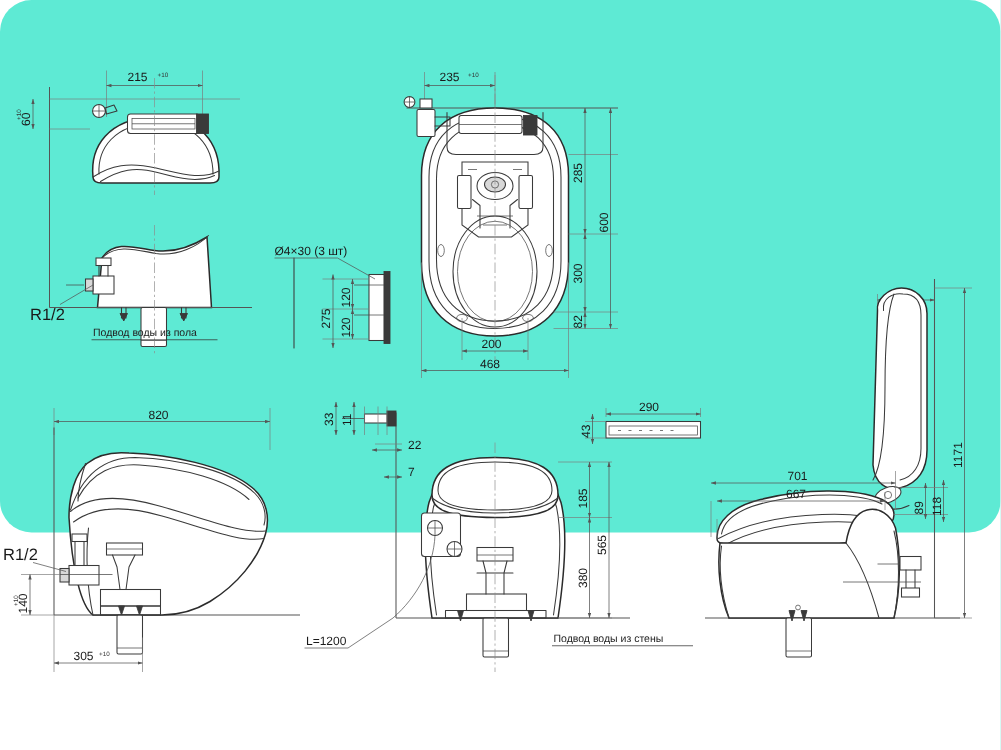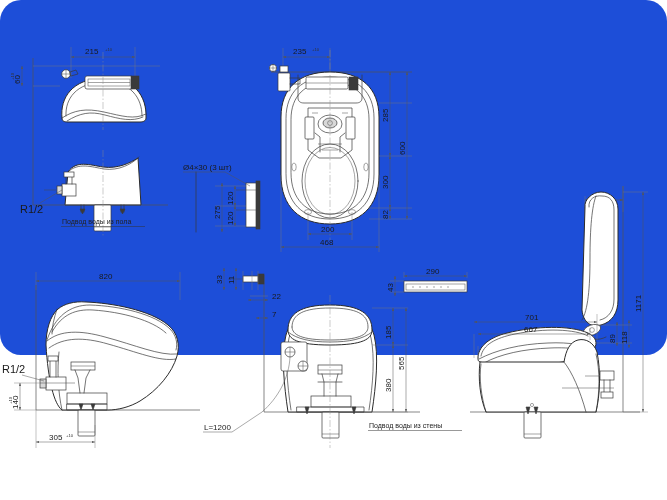--- a/index.html
+++ b/index.html
@@ -1,17 +1,17 @@
 <!DOCTYPE html>
 <html><head>
 <meta charset="utf-8">
 <style>
   html,body{margin:0;padding:0;background:#ffffff;}
   body{width:667px;height:500px;overflow:hidden;font-family:"Liberation Sans",sans-serif;}
-  #sheet{position:relative;width:667px;height:355px;background:#1d4ed8;border-radius:21px;}
+  #sheet{position:relative;width:667px;height:355px;background:#5eead4;border-radius:21px;}
   svg{display:block;}
   .dimtxt{font-family:"Liberation Sans",sans-serif;font-size:8px;fill:#1a1a1a;}
   .dimtxt-lg{font-family:"Liberation Sans",sans-serif;font-size:11px;fill:#1a1a1a;}
   .tol{font-family:"Liberation Sans",sans-serif;font-size:4.2px;fill:#333;}
   .cap{font-family:"Liberation Sans",sans-serif;font-size:7px;fill:#222;}
   .objthin{fill:none;stroke:#3a3a3a;stroke-width:0.7;stroke-linejoin:round;stroke-linecap:round;}
   .objfine{fill:none;stroke:#4a4a4a;stroke-width:0.5;}
   .fillw{fill:#ffffff;stroke:#2b2b2b;stroke-width:1;}
   .fillw7{fill:#ffffff;stroke:#3a3a3a;stroke-width:0.7;}
   .fillg{fill:#d8d8d8;stroke:#3a3a3a;stroke-width:0.7;}

